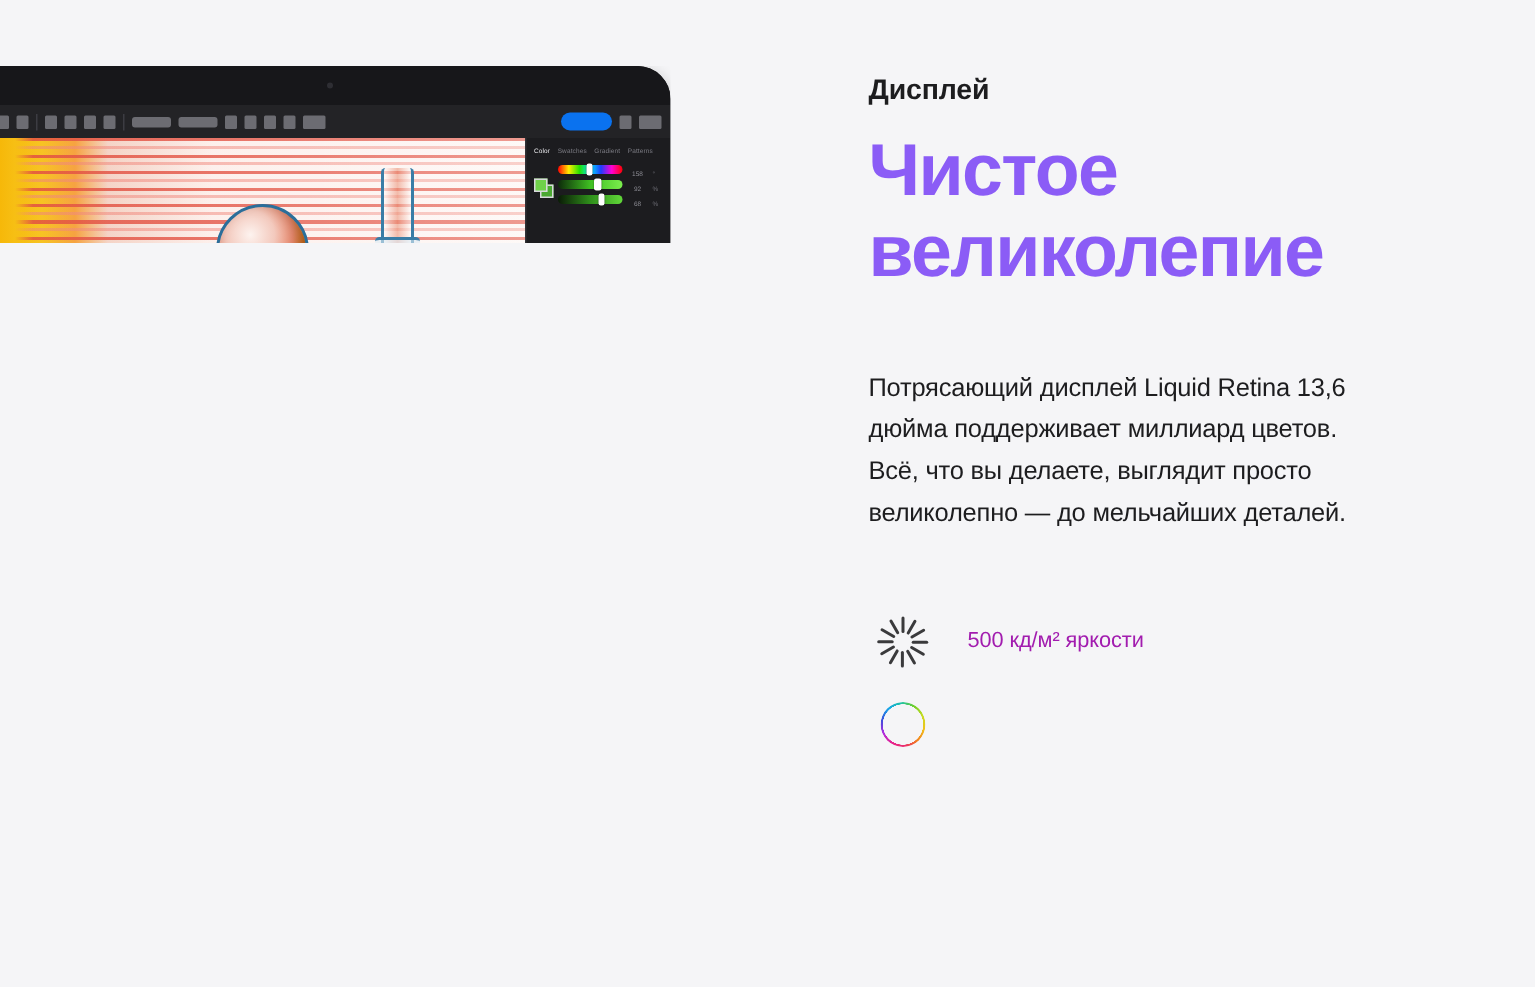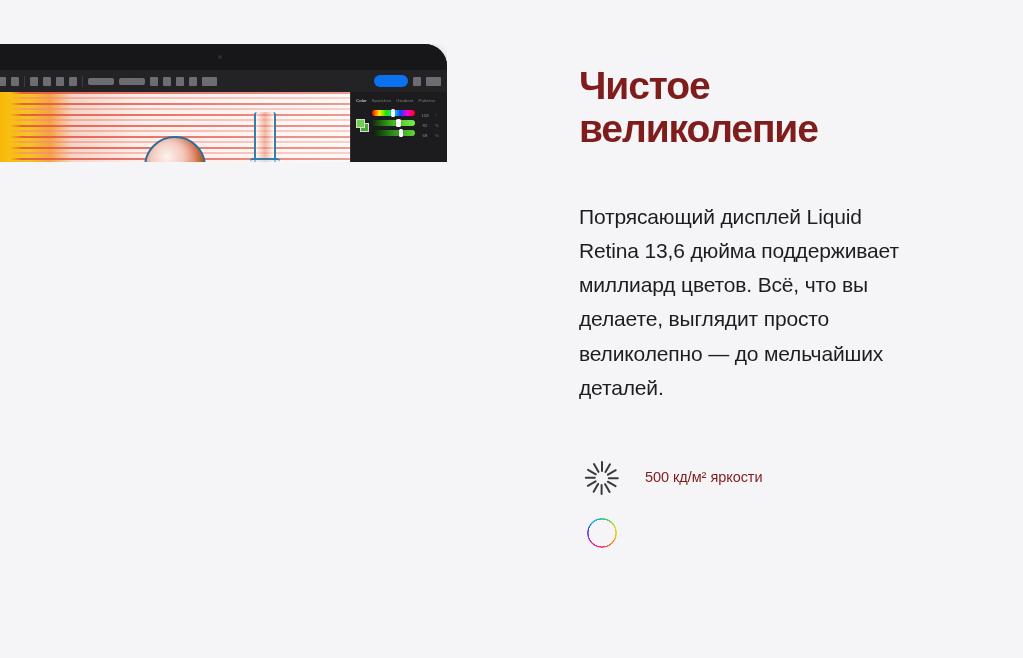--- a/index.html
+++ b/index.html
@@ -270,31 +270,31 @@
   .eyebrow {
     font-size: 19px;
     font-weight: 700;
     color: #1d1d1f;
     letter-spacing: -.1px;
     line-height: 1.2;
   }
 
   .headline {
     margin-top: 15px;
-    font-size: 39px;
+    font-size: 49px;
     font-weight: 700;
     line-height: 1.1;
     letter-spacing: -1.1px;
-    color: #7f1d1d;
+    color: #8b5cf6;
     max-width: 330px;
   }
 
   .body-copy {
     margin-top: 49px;
-    font-size: 21px;
+    font-size: 17px;
     line-height: 1.63;
     color: #1d1d1f;
     letter-spacing: -.15px;
     max-width: 320px;
   }
 
   
   .features {
     margin-top: 45px;
     list-style: none;
@@ -307,21 +307,21 @@
   .feature-icon {
     width: 46px;
     flex: none;
     display: flex;
     align-items: center;
     justify-content: center;
     margin-right: 20px;
   }
   .feature-label {
     font-size: 14.5px;
-    color: #7f1d1d;
+    color: #a21caf;
     letter-spacing: -.05px;
     line-height: 1.3;
   }
 
   
   .ico-burst {
     position: relative;
     width: 34px; height: 34px;
   }
   .ico-burst i {
@@ -473,20 +473,21 @@
         </span>
       </div>
 
     </div>
 
   </div>
 </div>
 
 <div class="copy">
 
+  <div class="eyebrow">Дисплей</div>
 
   <h1 class="headline">Чистое великолепие</h1>
 
   <p class="body-copy">Потрясающий дисплей Liquid Retina 13,6 дюйма поддерживает миллиард цветов. Всё, что вы делаете, выглядит просто великолепно — до мельчайших деталей.</p>
 
   <ul class="features">
 
     <li class="feature">
       <span class="feature-icon">
         <span class="ico-burst">

